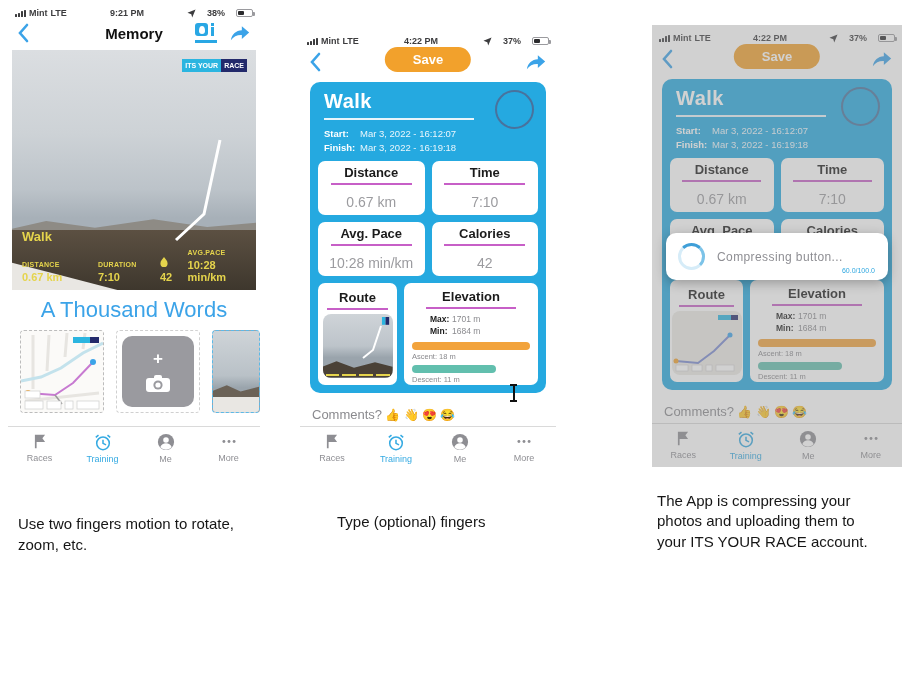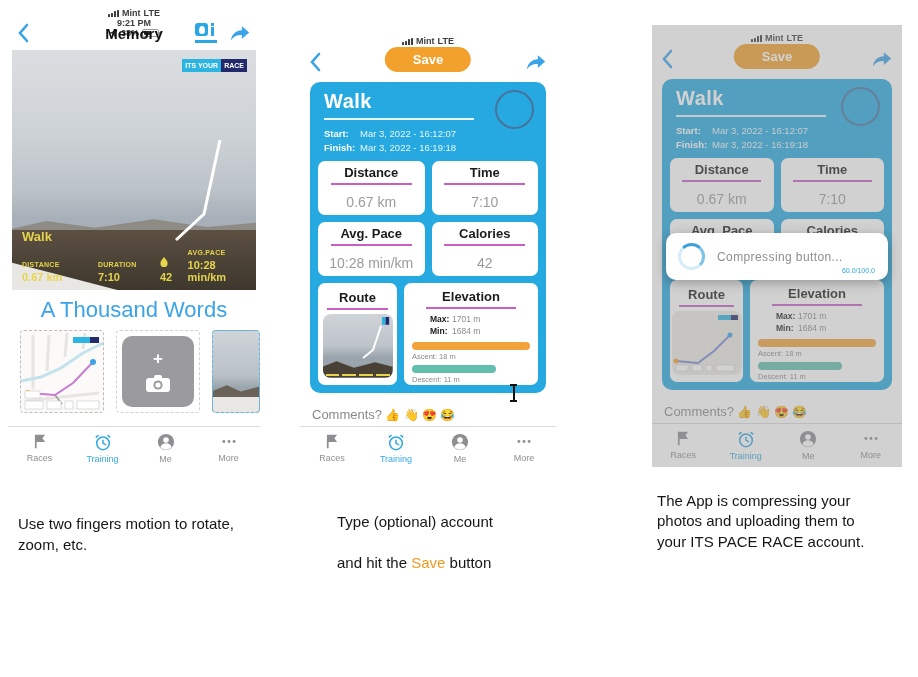--- a/index.html
+++ b/index.html
@@ -8,24 +8,24 @@
     font-family: "Liberation Sans", sans-serif; position: relative; overflow: hidden;
     color: #1a1a1a;
   }
   .phone { position: absolute; background: #fff; }
   #phone1 { left: 8px;   top: 0;    width: 252px; height: 478px; }
   #phone2 { left: 300px; top: 28px; width: 256px; height: 450px; }
   #phone3 { left: 652px; top: 25px; width: 250px; height: 442px; }
   .dim::after { content:""; position:absolute; inset:0; background:rgba(145,145,145,.42); z-index:4; pointer-events:none; }
 
   
-  .statusbar { height:18px; display:flex; align-items:center; padding:8px 7px 0; font-size:9px; font-weight:bold; color:#3c3c3e;flex-direction:column; }
+  .statusbar { height:18px; display:flex; align-items:center; padding:8px 7px 0; font-size:9px; font-weight:bold; color:#3c3c3e; }
   .sb-left  { display:flex; align-items:center; gap:3px; }
   .sb-center{ flex:1; text-align:center; }
-  .sb-right { display:flex; align-items:center; gap:3px;text-align:right; }
+  .sb-right { display:flex; align-items:center; gap:11px;text-align:right; }
   .signal-bars { display:flex; align-items:flex-end; gap:1px; }
   .signal-bars i { display:block; width:2px; background:#3c3c3e; border-radius:.5px; }
   .signal-bars i:nth-child(1){height:3px}.signal-bars i:nth-child(2){height:4px}
   .signal-bars i:nth-child(3){height:6px}.signal-bars i:nth-child(4){height:7px}
   .battery { width:17px; height:8px; border:1px solid #9a9a9e; border-radius:2px; position:relative; }
   .battery::after { content:""; position:absolute; right:-3px; top:2px; width:2px; height:4px; background:#9a9a9e; border-radius:0 1px 1px 0; }
   .battery .fill { position:absolute; left:1px; top:1px; bottom:1px; width:37%; background:#2b2b2d; border-radius:1px; }
 
   
   .navbar { height:30px; display:flex; align-items:center; padding:0 9px; position:relative;text-decoration:underline; }
@@ -599,18 +599,17 @@
     <div class="toast-progress">60.0/100.0</div>
   </div>
 </div>
 
 <div class="cap" id="cap1">
   <p>Use two fingers motion to rotate,
 zoom, etc.</p>
   
 </div>
 <div class="cap" id="cap2">
-  <div>Type (optional) account</div>
-  <div><span>and hit the </span><span class="save-word">Save</span><span> button</span></div>
+  <div>Type (optional) fingers</div>
 </div>
 <div class="cap" id="cap3">The App is compressing your
 photos and uploading them to
-your ITS PACE RACE account.</div>
+your ITS YOUR RACE account.</div>
 
 </body></html>

